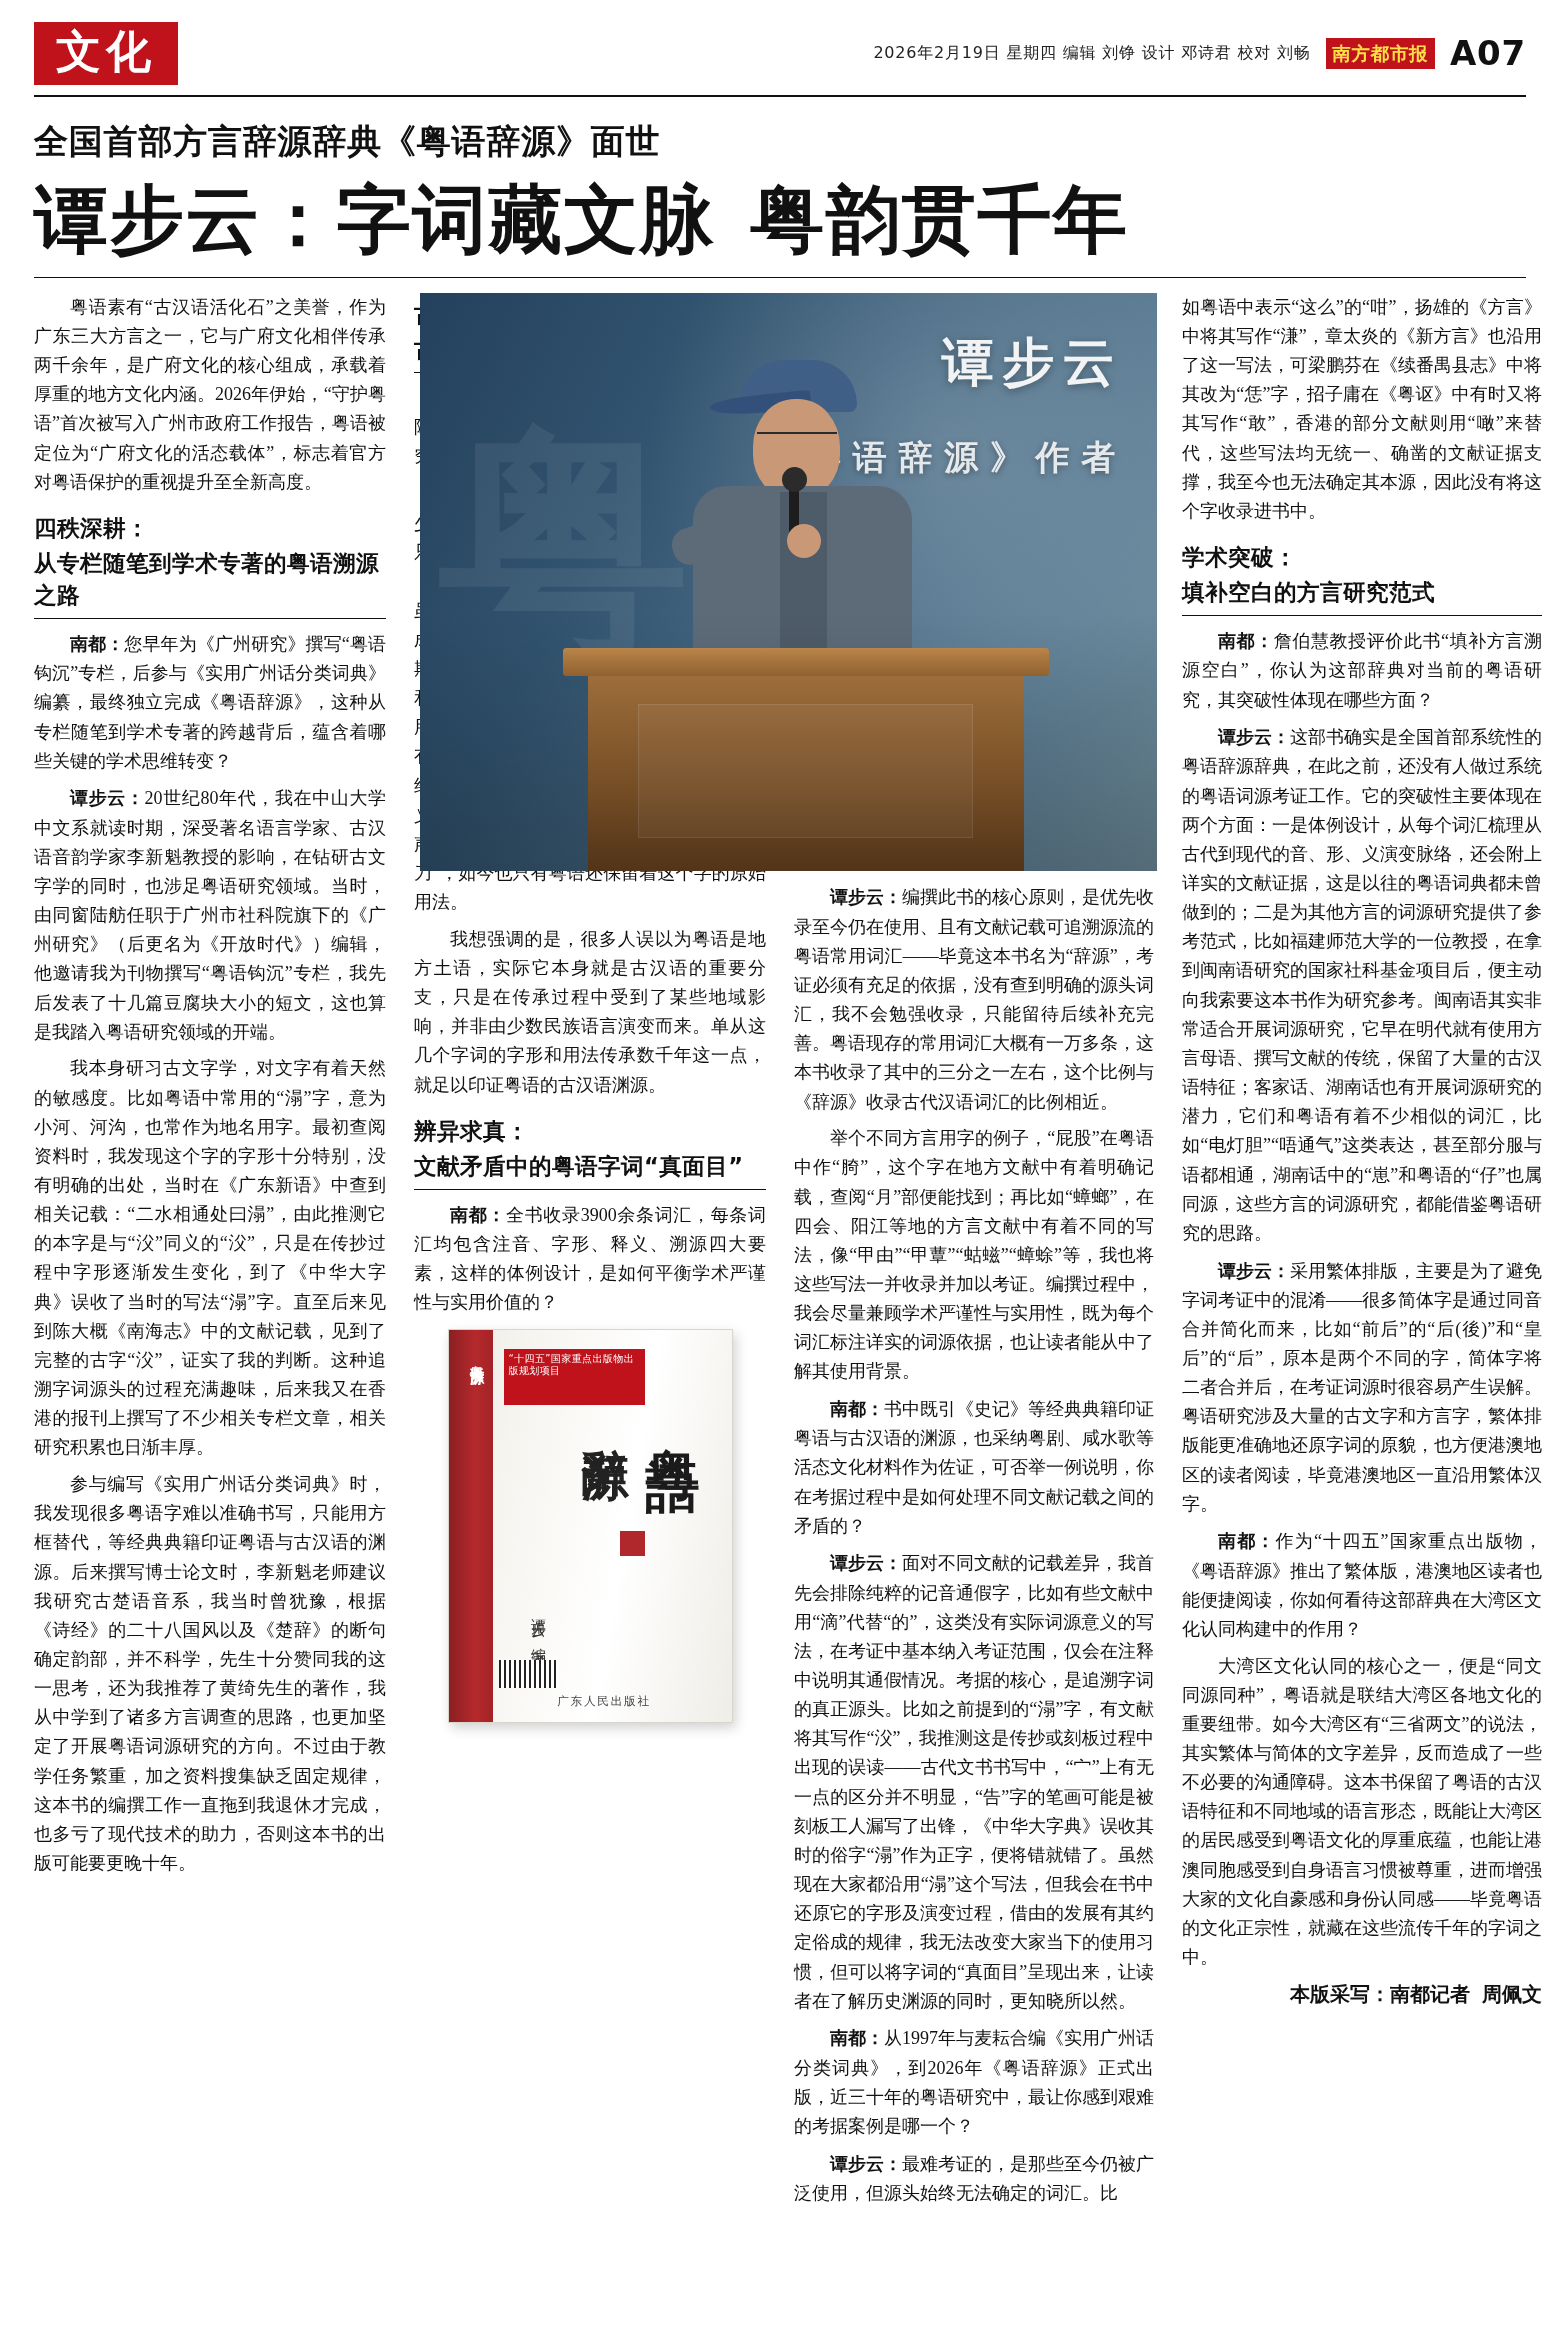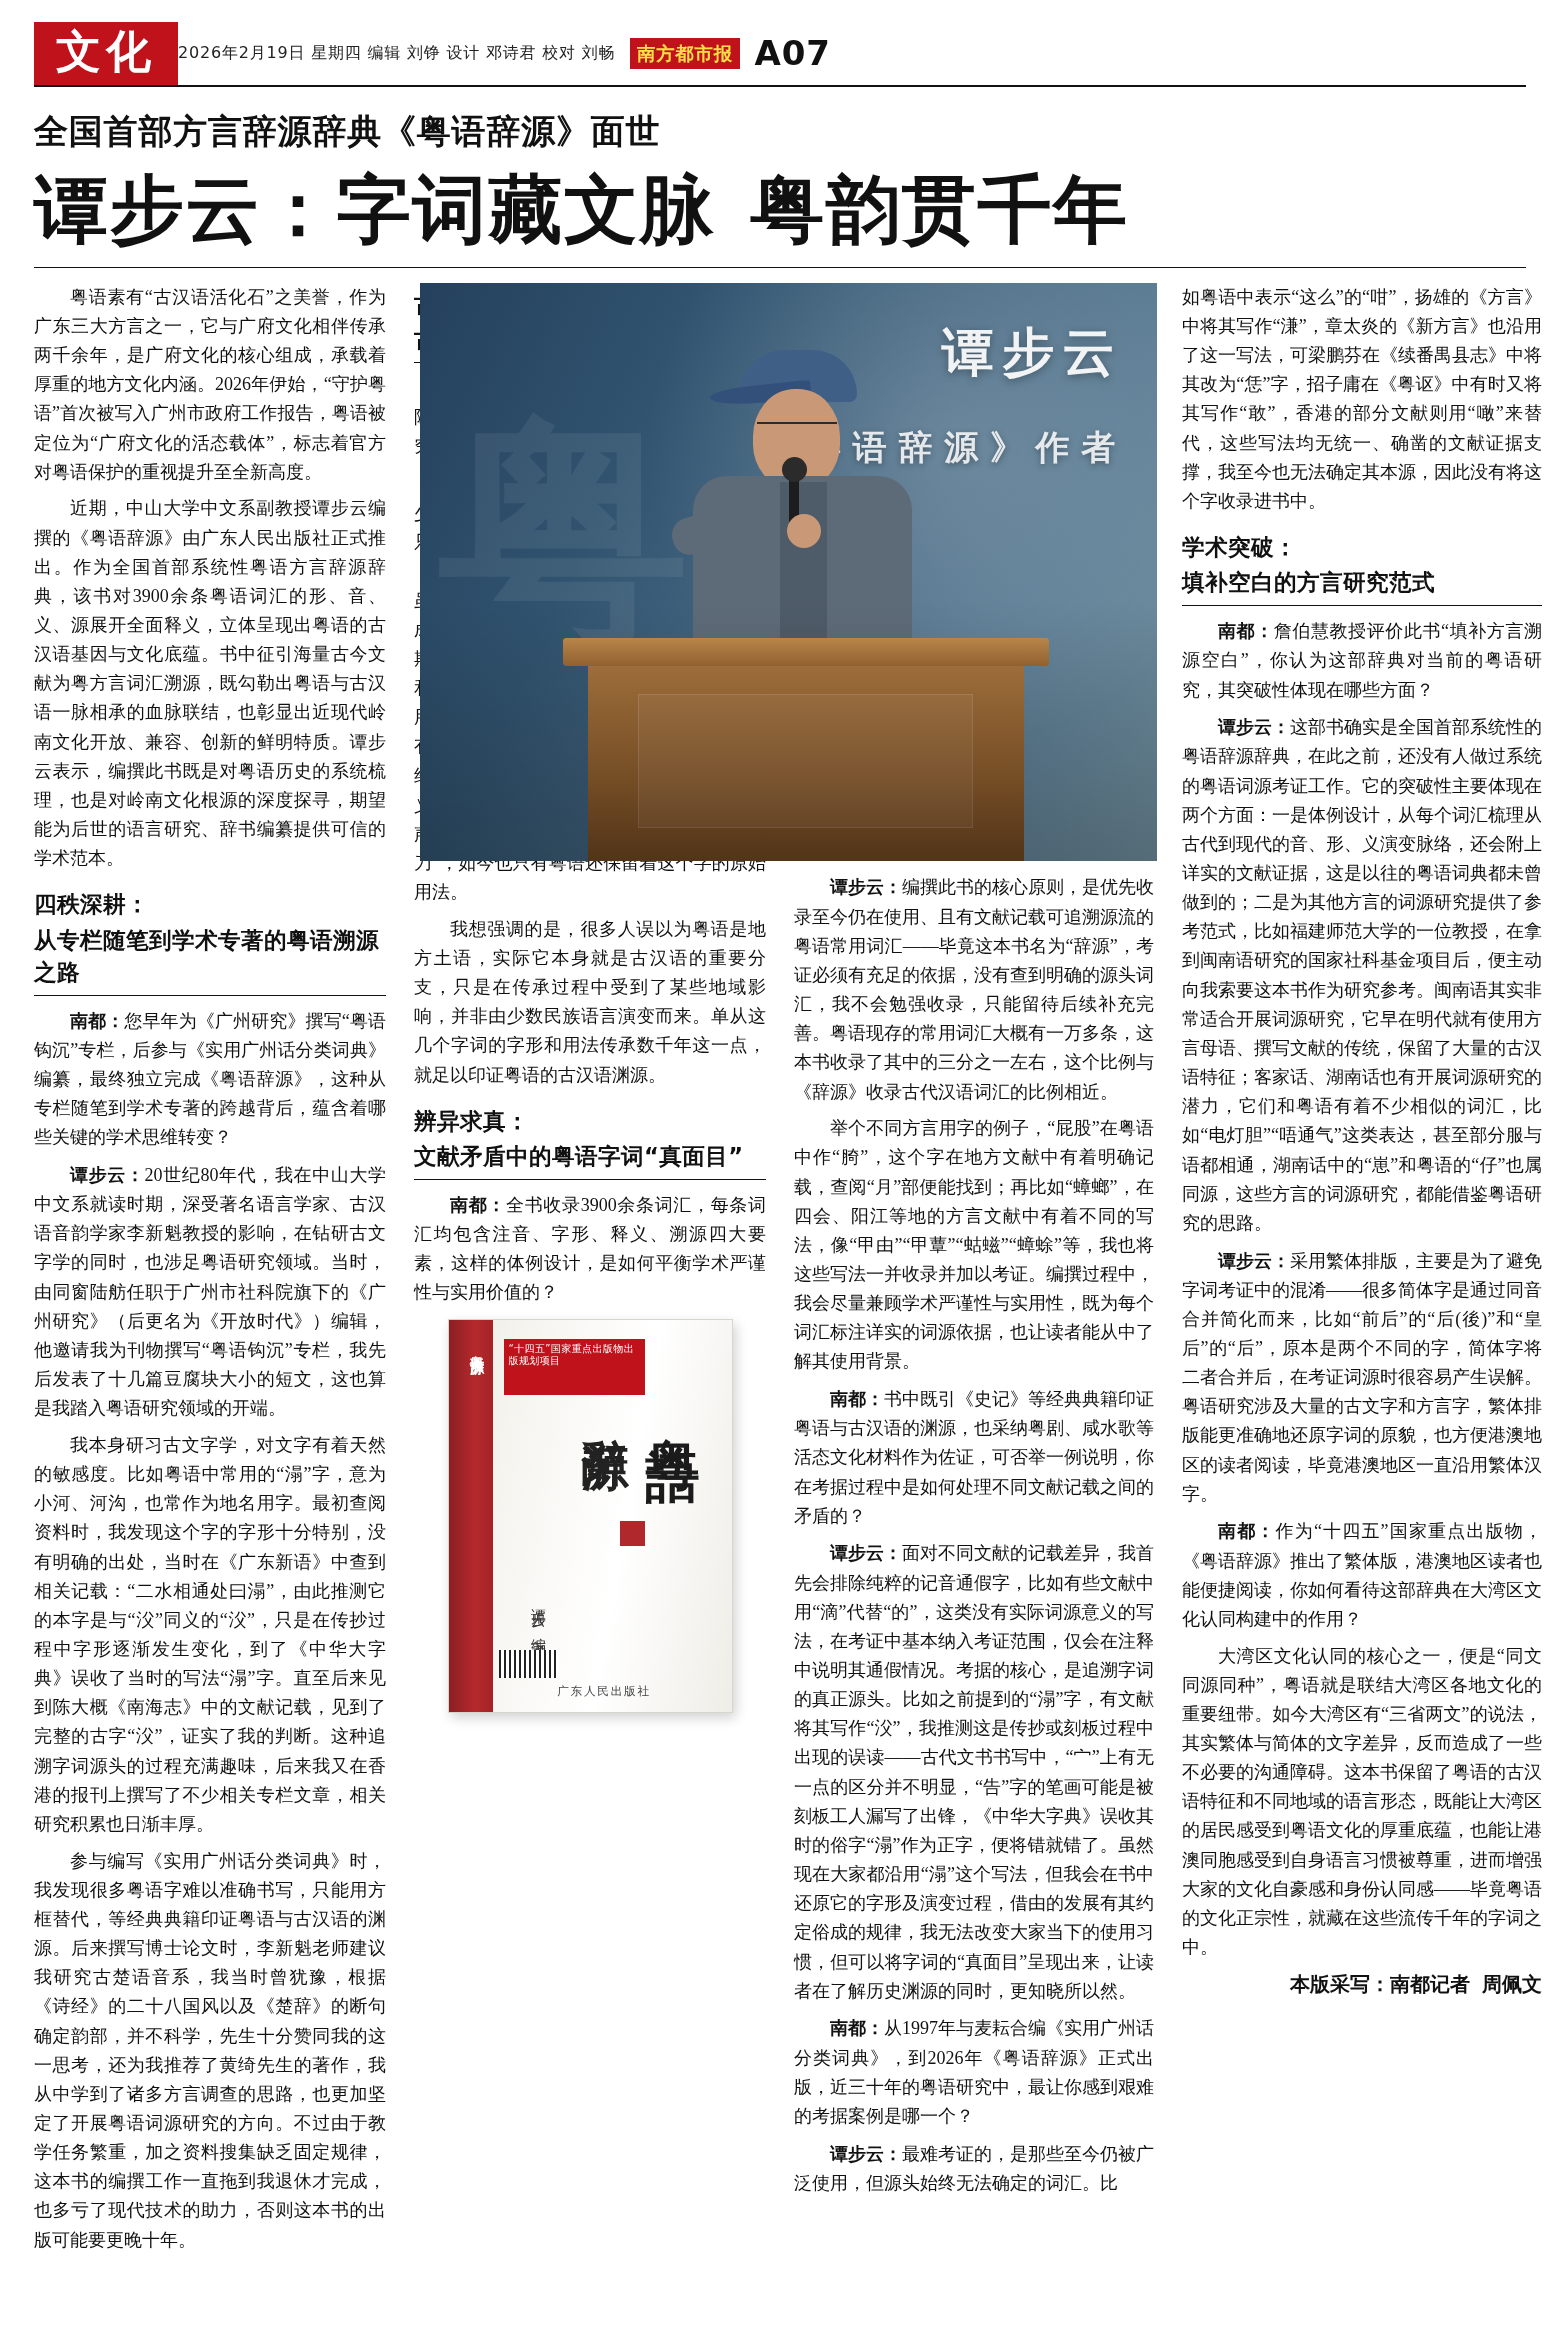--- a/index.html
+++ b/index.html
@@ -14,23 +14,23 @@
     width: 1560px;
     min-height: 2342px;
     padding: 22px 34px 25px 34px;
     position: relative;
   }
 
   
   .masthead {
     display: flex;
     align-items: center;
-    justify-content: flex-start;
+    justify-content: space-between;
     border-bottom: 2.5px solid #111;
-    padding-bottom: 0;
+    padding-bottom: 10px;
   }
   .section-badge {
     background: #c0121b;
     color: #fff;
     font-family: "DejaVu Sans", sans-serif;
     font-weight: bold;
     font-size: 45px;
     letter-spacing: 5px;
     padding: 5px 22px 8.4px 22px;
     line-height: 1.1;
@@ -329,21 +329,20 @@
   <div class="shoulder">全国首部方言辞源辞典《粤语辞源》面世</div>
   <div class="headline">
     <span>谭步云：字词藏文脉</span><span class="gap"></span><span>粤韵贯千年</span>
   </div>
   <div class="rule-under-head"></div>
 
   <div class="cols">
 
     <div class="col col-1">
       <p class="body">粤语素有“古汉语活化石”之美誉，作为广东三大方言之一，它与广府文化相伴传承两千余年，是广府文化的核心组成，承载着厚重的地方文化内涵。2026年伊始，“守护粤语”首次被写入广州市政府工作报告，粤语被定位为“广府文化的活态载体”，标志着官方对粤语保护的重视提升至全新高度。</p>
-      <p class="body">近期，中山大学中文系副教授谭步云编撰的《粤语辞源》由广东人民出版社正式推出。作为全国首部系统性粤语方言辞源辞典，该书对3900余条粤语词汇的形、音、义、源展开全面释义，立体呈现出粤语的古汉语基因与文化底蕴。书中征引海量古今文献为粤方言词汇溯源，既勾勒出粤语与古汉语一脉相承的血脉联结，也彰显出近现代岭南文化开放、兼容、创新的鲜明特质。谭步云表示，编撰此书既是对粤语历史的系统梳理，也是对岭南文化根源的深度探寻，期望能为后世的语言研究、辞书编纂提供可信的学术范本。</p>
 
       <div class="subhead">四秩深耕：</div>
       <div class="subhead" style="margin-top:0">从专栏随笔到学术专著的粤语溯源之路</div>
       <div class="subhead-rule"></div>
 
       <p class="body"><span class="qa-label">南都：</span><span>您早年为《广州研究》撰写“粤语钩沉”专栏，后参与《实用广州话分类词典》编纂，最终独立完成《粤语辞源》，这种从专栏随笔到学术专著的跨越背后，蕴含着哪些关键的学术思维转变？</span></p>
       <p class="body"><span class="qa-label">谭步云：</span><span>20世纪80年代，我在中山大学中文系就读时期，深受著名语言学家、古汉语音韵学家李新魁教授的影响，在钻研古文字学的同时，也涉足粤语研究领域。当时，由同窗陆舫任职于广州市社科院旗下的《广州研究》（后更名为《开放时代》）编辑，他邀请我为刊物撰写“粤语钩沉”专栏，我先后发表了十几篇豆腐块大小的短文，这也算是我踏入粤语研究领域的开端。</span></p>
       <p class="body">我本身研习古文字学，对文字有着天然的敏感度。比如粤语中常用的“溻”字，意为小河、河沟，也常作为地名用字。最初查阅资料时，我发现这个字的字形十分特别，没有明确的出处，当时在《广东新语》中查到相关记载：“二水相通处曰溻”，由此推测它的本字是与“㳇”同义的“㳇”，只是在传抄过程中字形逐渐发生变化，到了《中华大字典》误收了当时的写法“溻”字。直至后来见到陈大概《南海志》中的文献记载，见到了完整的古字“㳇”，证实了我的判断。这种追溯字词源头的过程充满趣味，后来我又在香港的报刊上撰写了不少相关专栏文章，相关研究积累也日渐丰厚。</p>
       <p class="body">参与编写《实用广州话分类词典》时，我发现很多粤语字难以准确书写，只能用方框替代，等经典典籍印证粤语与古汉语的渊源。后来撰写博士论文时，李新魁老师建议我研究古楚语音系，我当时曾犹豫，根据《诗经》的二十八国风以及《楚辞》的断句确定韵部，并不科学，先生十分赞同我的这一思考，还为我推荐了黄绮先生的著作，我从中学到了诸多方言调查的思路，也更加坚定了开展粤语词源研究的方向。不过由于教学任务繁重，加之资料搜集缺乏固定规律，这本书的编撰工作一直拖到我退休才完成，也多亏了现代技术的助力，否则这本书的出版可能要更晚十年。</p>
     </div>

